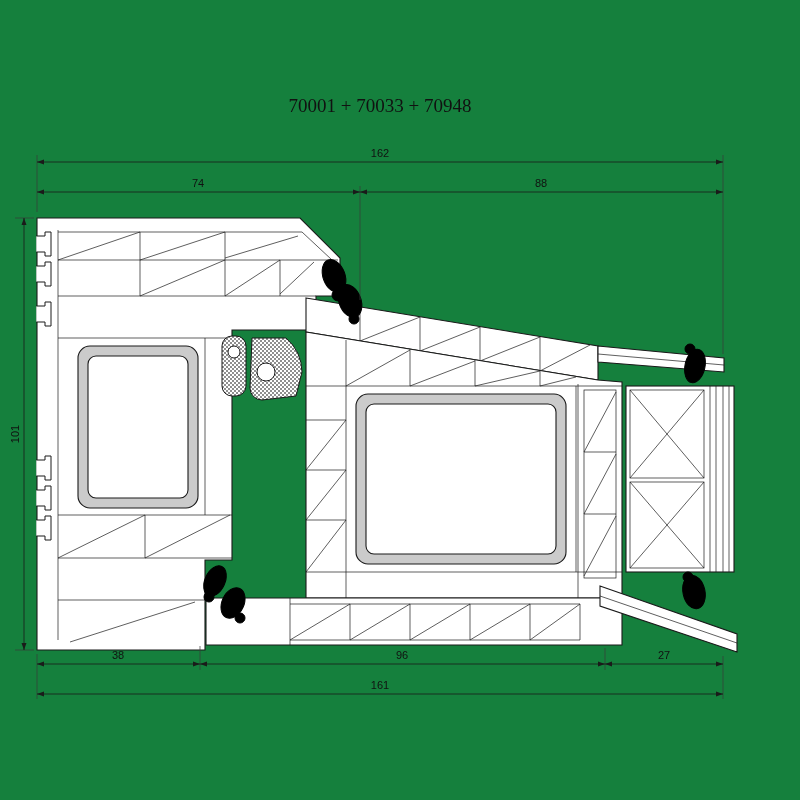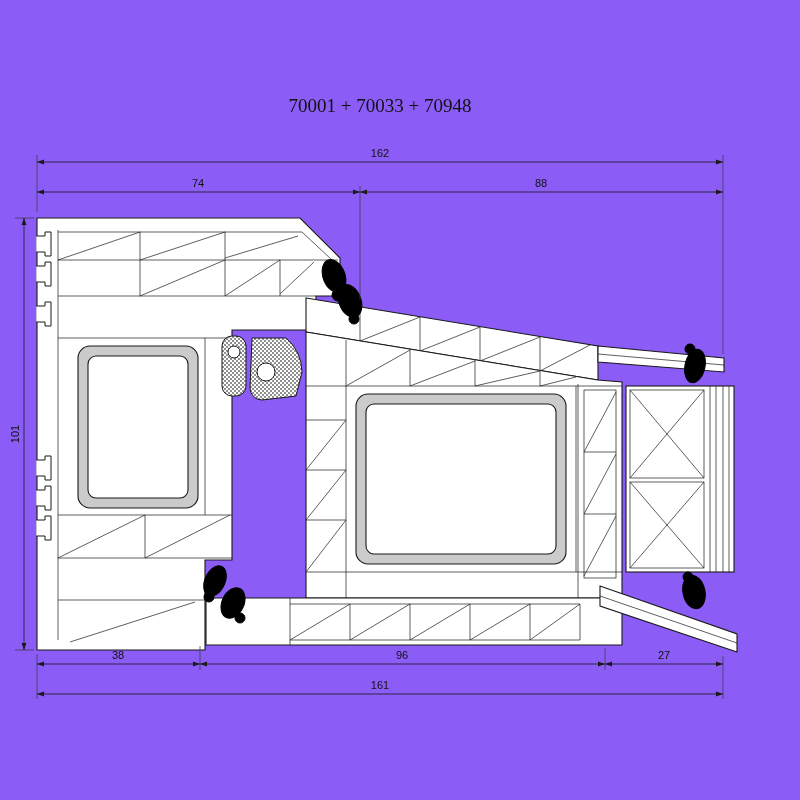--- a/index.html
+++ b/index.html
@@ -1,16 +1,16 @@
 <!DOCTYPE html>
 <html><head>
 <meta charset="utf-8">
 <style>
   html,body{margin:0;padding:0;background:#ffffff;}
-  .page{width:800px;height:800px;background:#8b5cf6;position:relative;font-family:"Liberation Sans",sans-serif;}
+  .page{width:800px;height:800px;background:#15803d;position:relative;font-family:"Liberation Sans",sans-serif;}
   svg{display:block;}
   .lnf{stroke:#1a1a1a;stroke-width:1.1;fill:#ffffff;}
   .thin{stroke:#1a1a1a;stroke-width:0.7;fill:none;}
   .ext{stroke:#3a3a3a;stroke-width:0.7;fill:none;}
   .dimln{stroke:#1a1a1a;stroke-width:0.8;fill:none;}
   .dimtxt{font-family:"Liberation Sans",sans-serif;font-size:11px;fill:#111;}
   .titletxt{font-family:"Liberation Serif",serif;font-size:19px;fill:#111;}
   .steel-outer{fill:#cbcbcb;stroke:#1a1a1a;stroke-width:1.1;}
   .steel-inner{fill:#ffffff;stroke:#1a1a1a;stroke-width:1.1;}
   .gasket{fill:#000000;stroke:#000000;}

